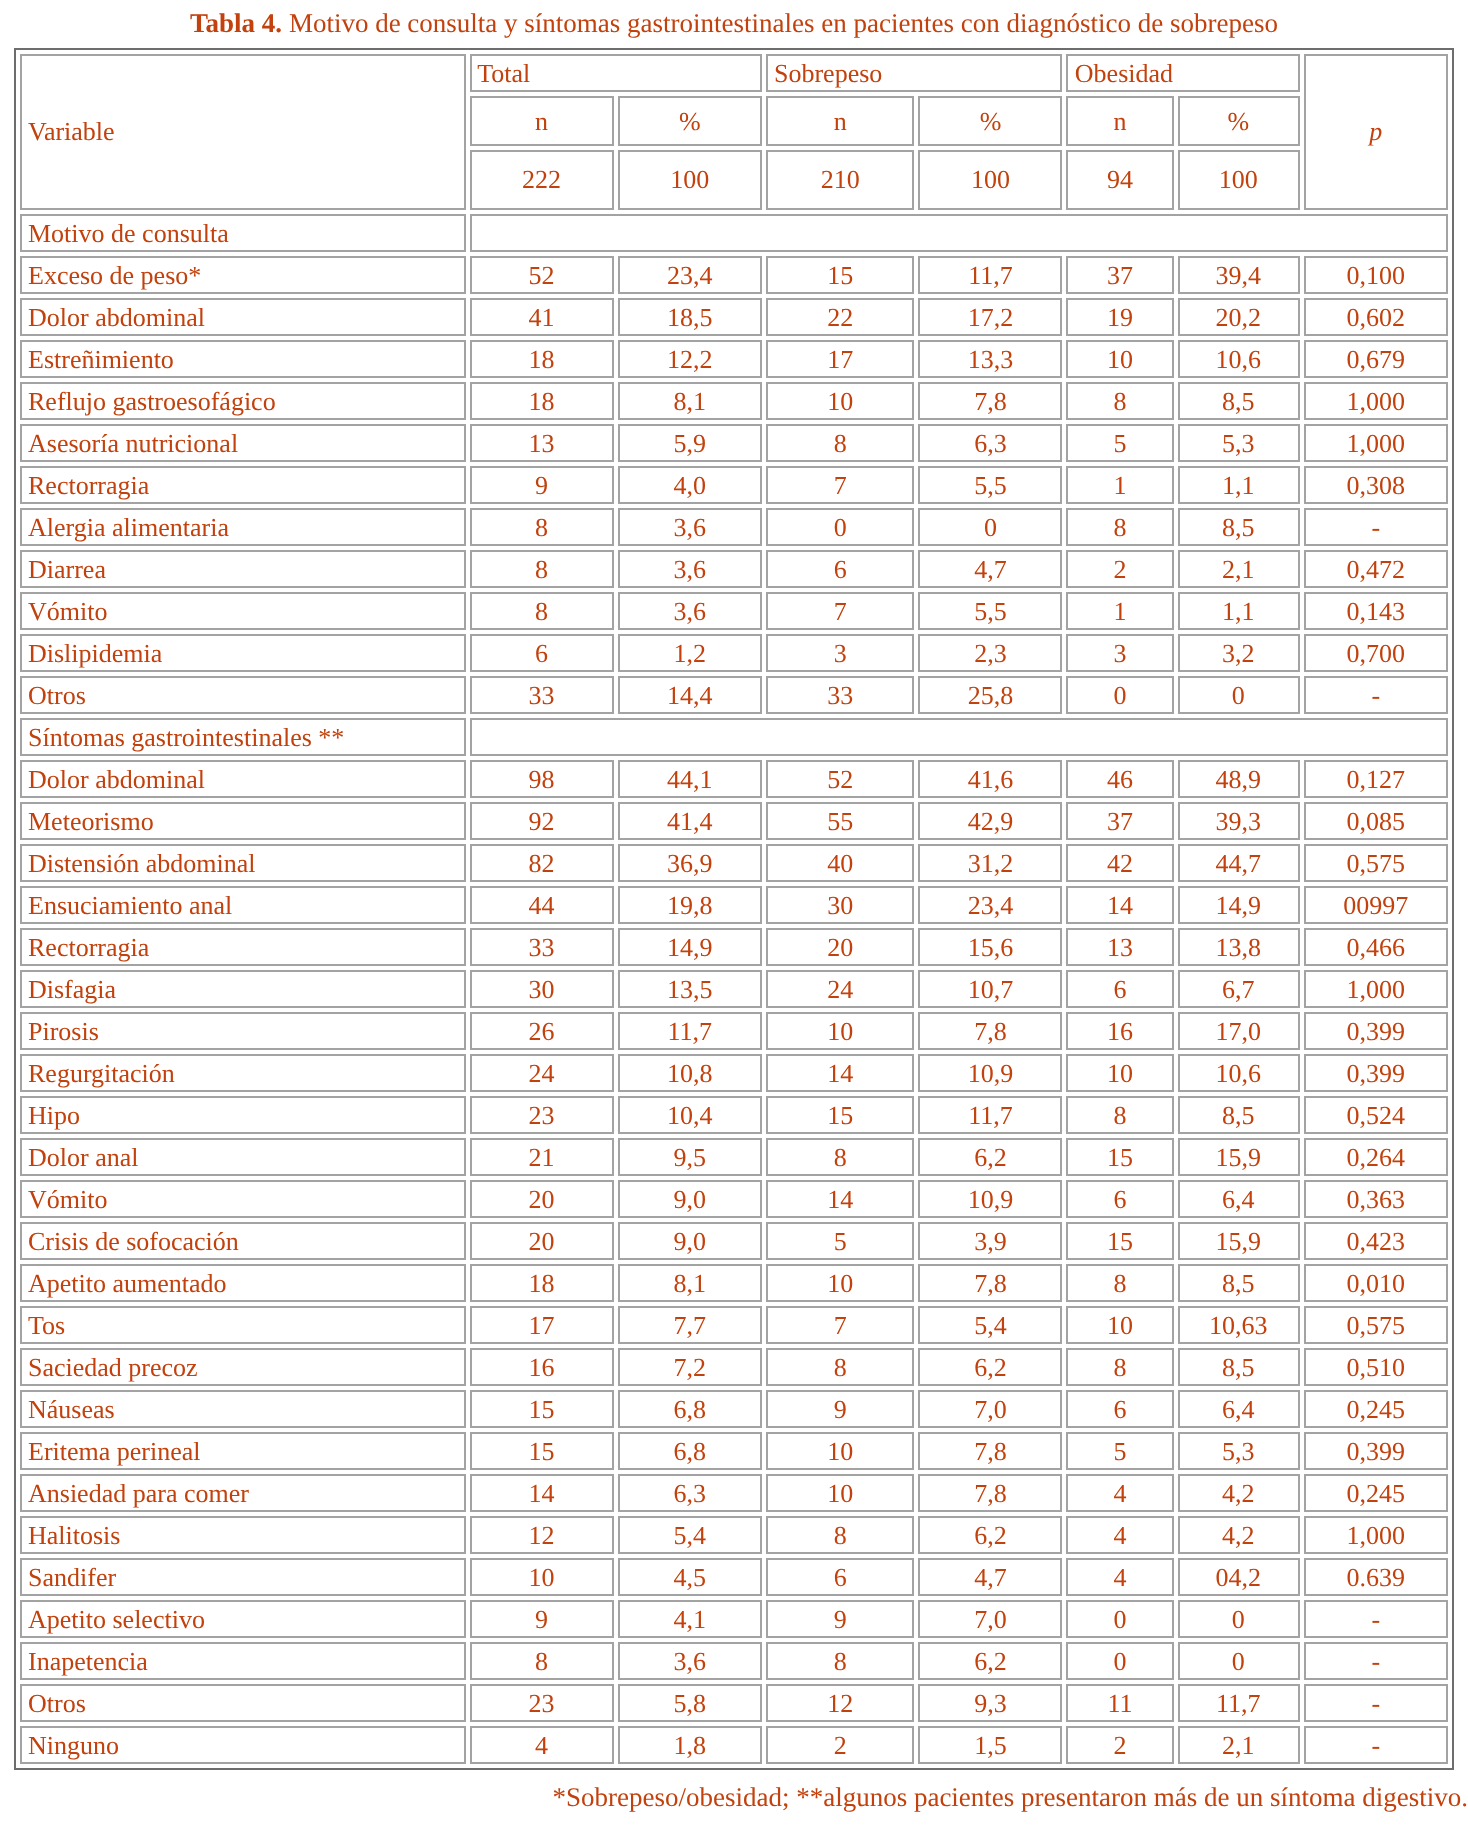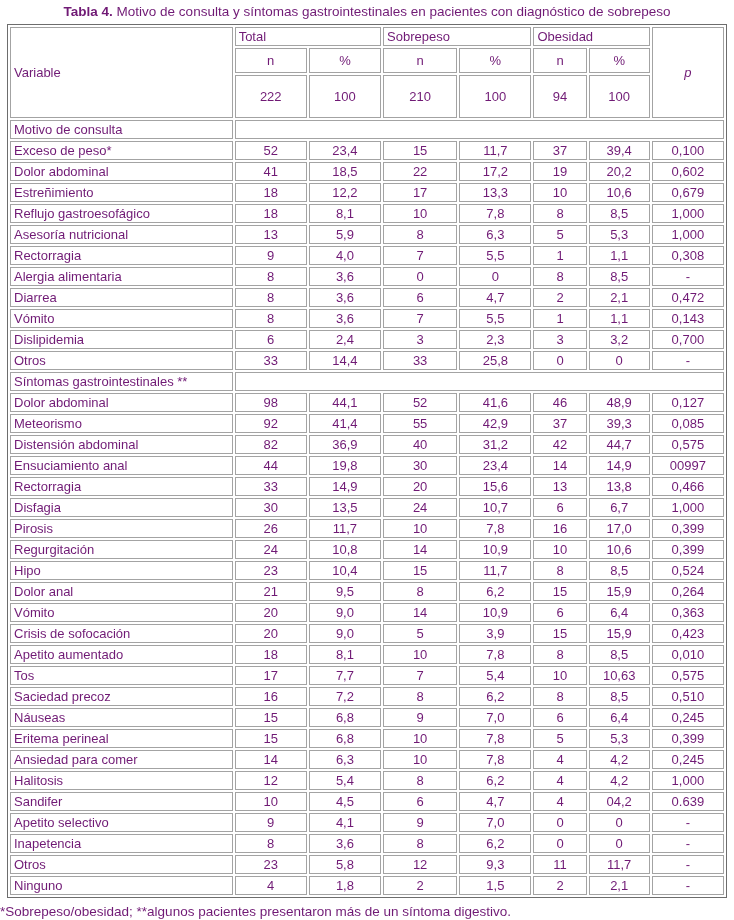--- a/index.html
+++ b/index.html
@@ -1,22 +1,22 @@
 <!DOCTYPE html>
 <html><head>
 <meta charset="utf-8">
 <style>
   html, body { margin: 0; padding: 0; background: #ffffff; }
   .page {
     width: 734px;
     min-height: 920px;
     box-sizing: border-box;
     padding-top: 5px;
-    font-family: Liberation Sans, sans-serif;
-    color: #701a75;
+    font-family: Liberation Serif, serif;
+    color: #c2410c;
     background: #ffffff;
   }
   .title {
     text-align: center;
     font-size: 13.5px;
     line-height: 14px;
     margin-bottom: 5px;
   }
   .title .b { font-weight: bold; }
   table.dt {
@@ -35,25 +35,25 @@
     padding: 0 3px;
     height: 19px;
     vertical-align: middle;
     white-space: nowrap;
     overflow: hidden;
   }
   td.var  { text-align: left; padding-left: 5px; margin-top: 32px; }
   td.num  { text-align: center; }
   td.grp  { height: 23px; }
   tr.h2 td { height: 25px; }
-  tr.h3 td { height: 43px; margin-left: 37px; }
+  tr.h3 td { height: 30px; margin-left: 37px; }
   td.hvar { vertical-align: middle; padding-left: 6px; }
   td.pcell { text-align: center; font-style: italic; }
   .footnote {
-    text-align: left;
+    text-align: right;
     font-size: 13.5px;
     margin-top: 6px;
   }
 </style>
 </head>
 <body>
 
 <div class="page">
 
   <div class="title">
@@ -187,21 +187,21 @@
           <td class="num">3,6</td>
           <td class="num">7</td>
           <td class="num">5,5</td>
           <td class="num">1</td>
           <td class="num">1,1</td>
           <td class="num">0,143</td>
         </tr>
         <tr>
           <td class="var">Dislipidemia</td>
           <td class="num">6</td>
-          <td class="num">2,4</td>
+          <td class="num">1,2</td>
           <td class="num">3</td>
           <td class="num">2,3</td>
           <td class="num">3</td>
           <td class="num">3,2</td>
           <td class="num">0,700</td>
         </tr>
         <tr>
           <td class="var">Otros</td>
           <td class="num">33</td>
           <td class="num">14,4</td>

